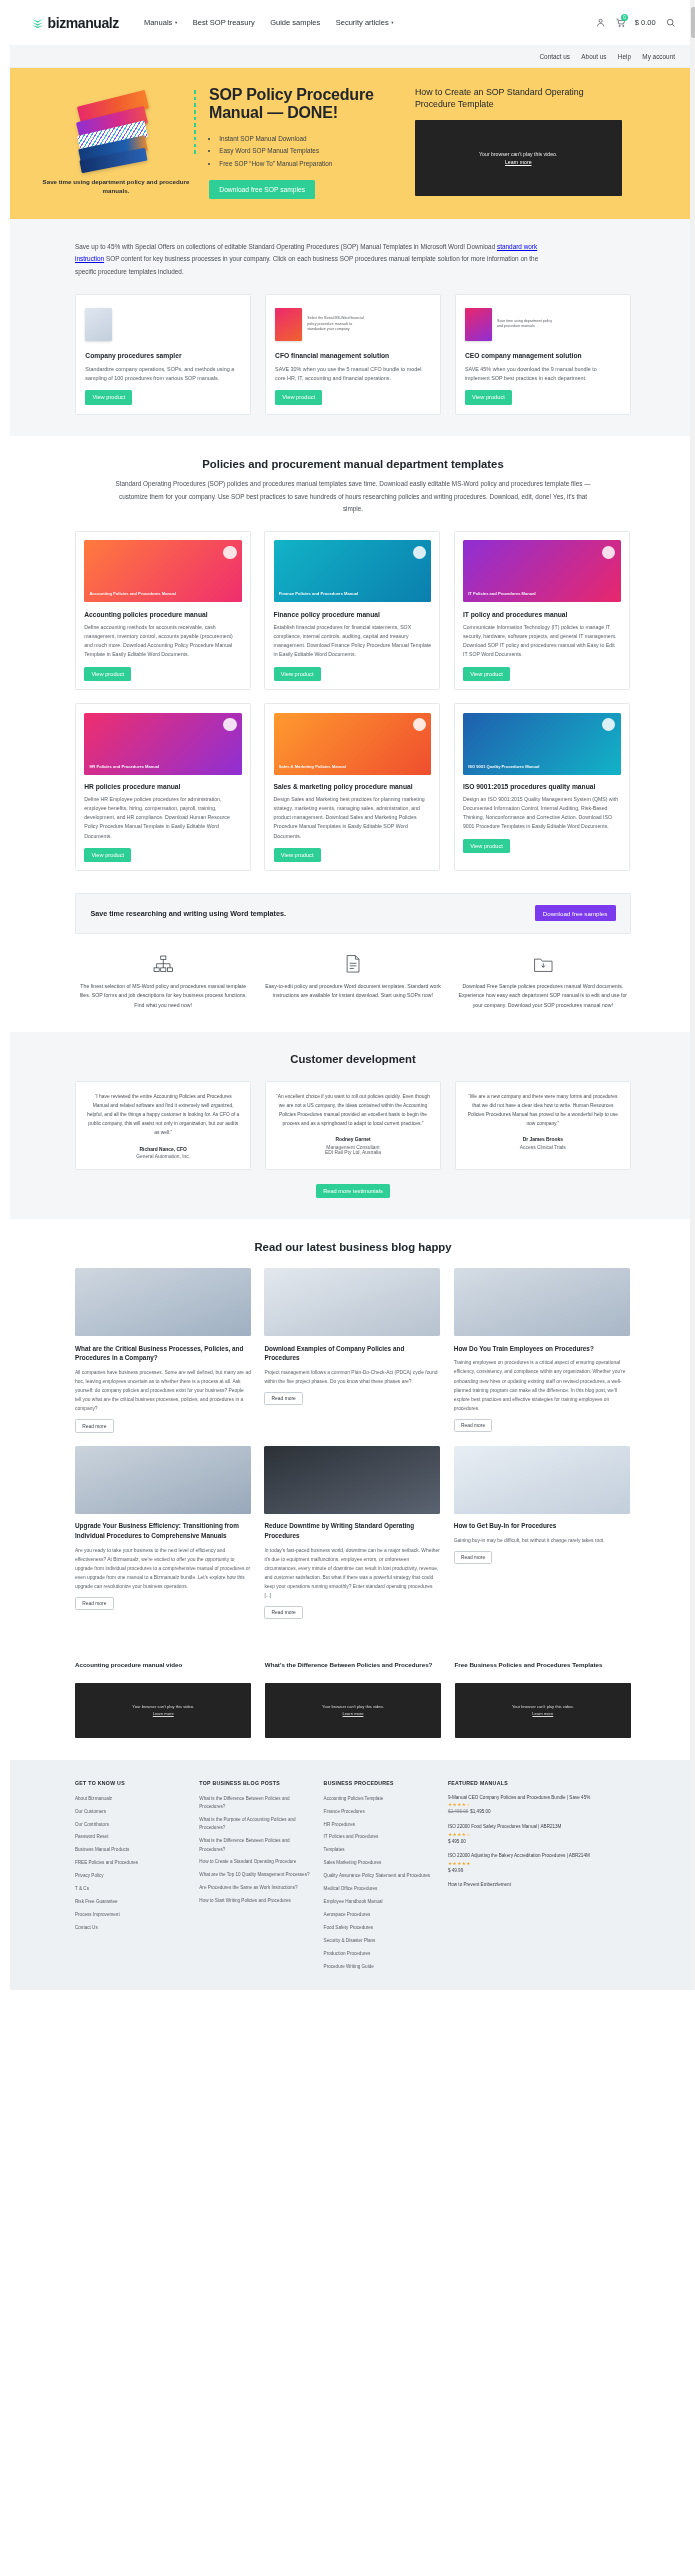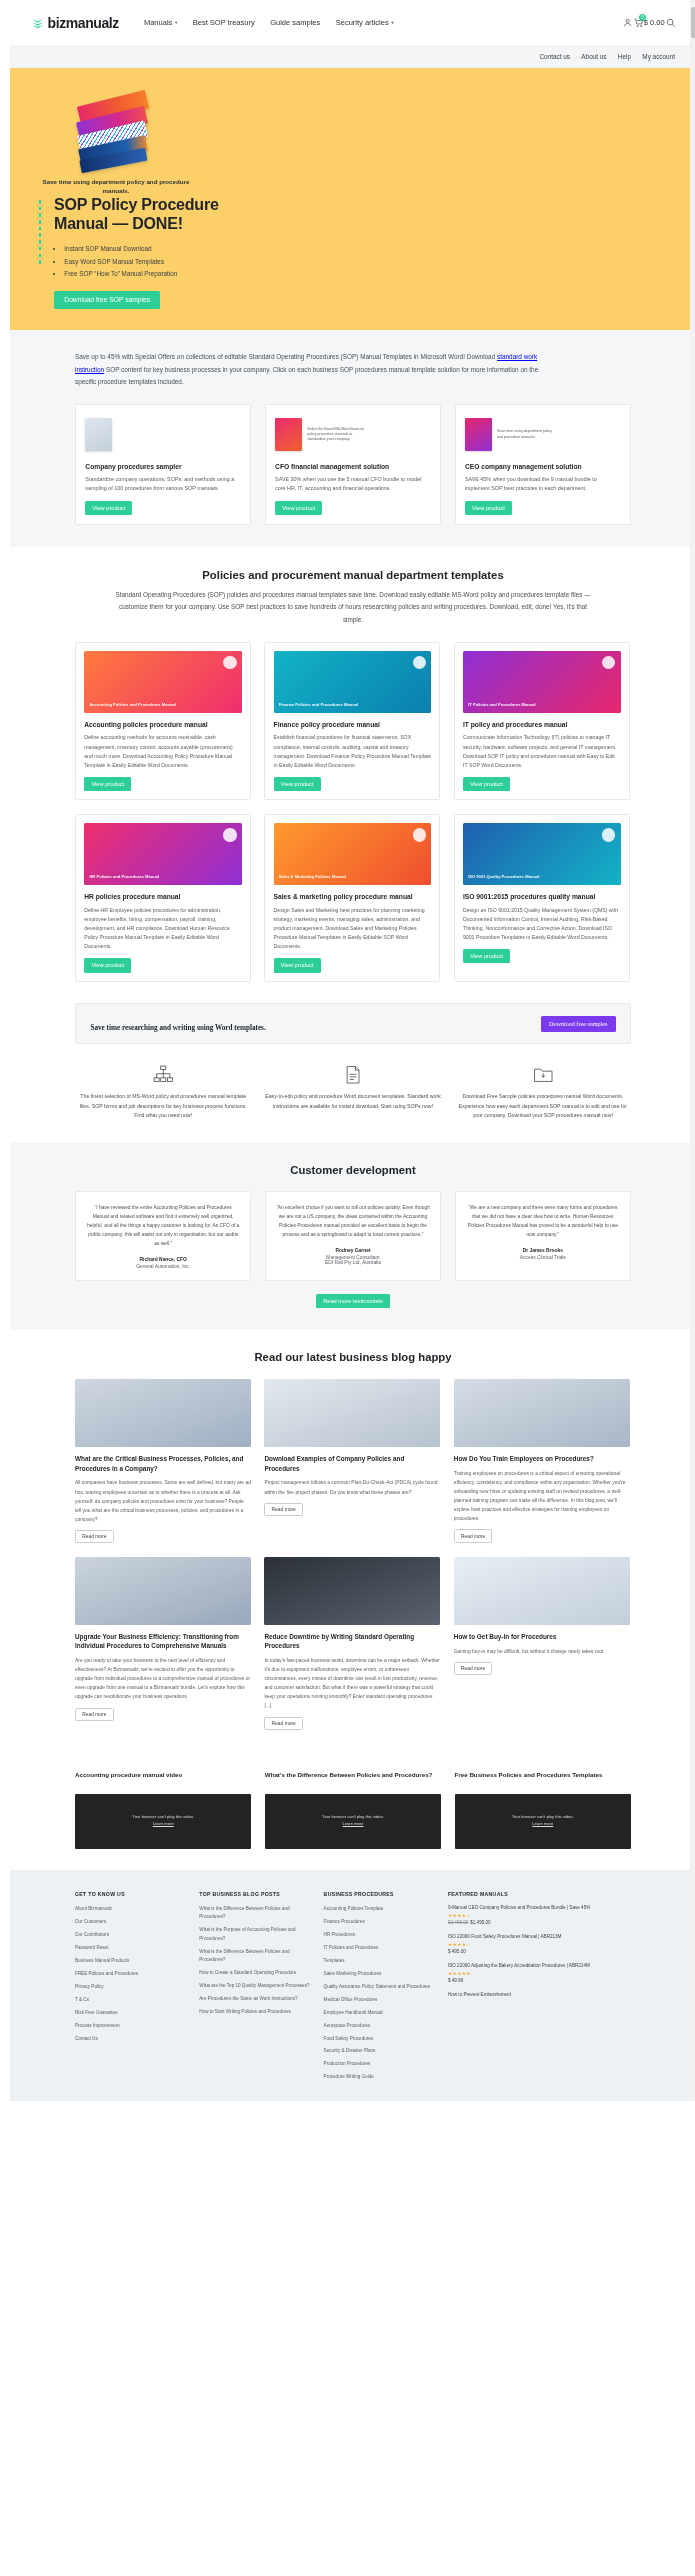--- a/index.html
+++ b/index.html
@@ -16,34 +16,34 @@
 
   
   .topbar { background:#fff; height:45px; display:flex; align-items:center; }
   .topbar-inner { width:644px; margin:0 auto; display:flex; align-items:center; }
   .logo { display:flex; align-items:center; gap:3.1px; margin-right:25px; }
   .logo-mark { width:13.4px; height:13.4px; position:relative; }
   .logo-text { font-size:14px; font-weight:700; letter-spacing:-0.4px; color:#1c2024; }
   .mainnav { display:flex; gap:15.5px; align-items:center; }
   .mainnav a { color:#2d3238; text-decoration:none; font-size:7.5px; display:flex; align-items:center; gap:2.6px; }
   .caret { font-size:4.6px; color:#555; }
-  .header-right { margin-left:auto; display:flex; align-items:center; gap:1px; }
+  .header-right { margin-left:auto; display:flex; align-items:center; gap:10px; }
   .hdr-icon { width:9.3px; height:9.3px; position:relative; cursor:pointer; }
   .cart-badge { position:absolute; top:-4.1px; right:-3.6px; background:#2ecf96; color:#fff;
     border-radius:50%; width:7.7px; height:7.7px; font-size:4.6px; line-height:7.7px; text-align:center; }
   .price { font-size:7.5px; color:#2d3238; }
 
   .subbar { background:#f3f5f7; height:23px; display:flex; align-items:center;
             border-bottom:0.5px solid #ebedef; }
   .subbar-inner { width:644px; margin:0 auto; display:flex; justify-content:flex-end; gap:11.3px; }
   .subbar-inner a { color:#3a3f45; font-size:6.4px; text-decoration:none; }
 
   
   .hero { background:#fbd069; padding:17.5px 0 20.6px; }
-  .hero-inner { width:629px; margin:0 auto; display:flex; align-items:flex-start;flex-direction:column; }
+  .hero-inner { width:629px; margin:0 auto; display:flex; align-items:flex-start; }
   .hero-left { width:155px; text-align:center; padding-top:4.1px; }
   .book-stack {
     width:88px; height:80px; margin:0 auto 7.2px;
     position:relative;
   }
   .bk { position:absolute; border-radius:1.5px; box-shadow:0 1.5px 3.6px rgba(0,0,0,.18); }
   .bk1 { width:70px; height:18.5px; left:6.2px; top:8.2px; transform:rotate(-14deg);
          background:linear-gradient(100deg,#e8276c 0%,#f05a30 55%,#f8822a 100%); }
   .bk2 { width:70px; height:17.5px; left:5.2px; top:24px; transform:rotate(-14deg);
          background:linear-gradient(100deg,#8f2fd4 0%,#d62a8a 60%,#f04e4e 100%); }
@@ -111,21 +111,21 @@
   .cv5 { background:linear-gradient(135deg,#ff9a2e 0%,#ef4e2e 100%); }
   .cv6 { background:linear-gradient(135deg,#1f5fae 0%,#12b3c7 100%); }
   .cv-badge { position:absolute; top:5.2px; right:5.2px; width:13.4px; height:13.4px; border-radius:50%;
      background:rgba(255,255,255,.85); }
   .cv-label { color:#fff; font-size:4.1px; line-height:1.4; font-weight:600; opacity:.95; }
   .gcard h4 { font-size:6.7px; font-weight:600; color:#22262b; margin-bottom:4.1px; line-height:1.4; }
   .gcard p { font-size:5.2px; line-height:1.75; color:#5b6066; margin-bottom:7.2px; }
 
   
   .banner { background:#f4f6f8; border:0.5px solid #e6e9ec; border-radius:1.5px;
-    padding:11.3px 14.4px; display:flex; align-items:flex-end; justify-content:space-between;font-family:Liberation Serif, serif; }
+    padding:11.3px 14.4px; display:flex; align-items:center; justify-content:space-between; }
   .banner h3 { font-size:7.2px; font-weight:600; color:#22262b; }
 
   
   .feat4 { display:flex; gap:13.4px; margin-top:19.6px; }
   .feat { flex:1; text-align:center; }
   .feat-ico { height:21.6px; display:flex; align-items:center; justify-content:center; margin-bottom:7.2px; }
   .feat p { font-size:5.2px; line-height:1.8; color:#4a4f55; }
 
   
   .testi3 { display:flex; gap:13.4px; margin-top:15.5px; }
@@ -254,20 +254,29 @@
       <div class="hero-mid">
         <h1 class="hero-h1">SOP Policy Procedure Manual — DONE!</h1>
         <ul class="hero-bullets">
           <li>Instant SOP Manual Download</li>
           <li>Easy Word SOP Manual Templates</li>
           <li>Free SOP “How To” Manual Preparation</li>
         </ul>
         <a class="hero-cta" href="#">Download free SOP samples</a>
       </div>
 
+      <div class="hero-right">
+        <h3>How to Create an SOP Standard Operating Procedure Template</h3>
+        <div class="video-box">
+          <div class="video-txt">
+            <span>Your browser can't play this video.</span><br>
+            <u>Learn more</u>
+          </div>
+        </div>
+      </div>
     </div>
   </section>
 
   <section class="sec sec-gray">
     <div class="container">
       <p class="sec-desc">
         <span>Save up to 45% with Special Offers on collections of editable Standard Operating Procedures (SOP) Manual Templates in Microsoft Word! Download </span><a class="u" href="#">standard work instruction</a><span> SOP content for key business processes in your company. Click on each business SOP procedures manual template solution for more information on the specific procedure templates included.</span>
       </p>
 
       <div class="cards3">

